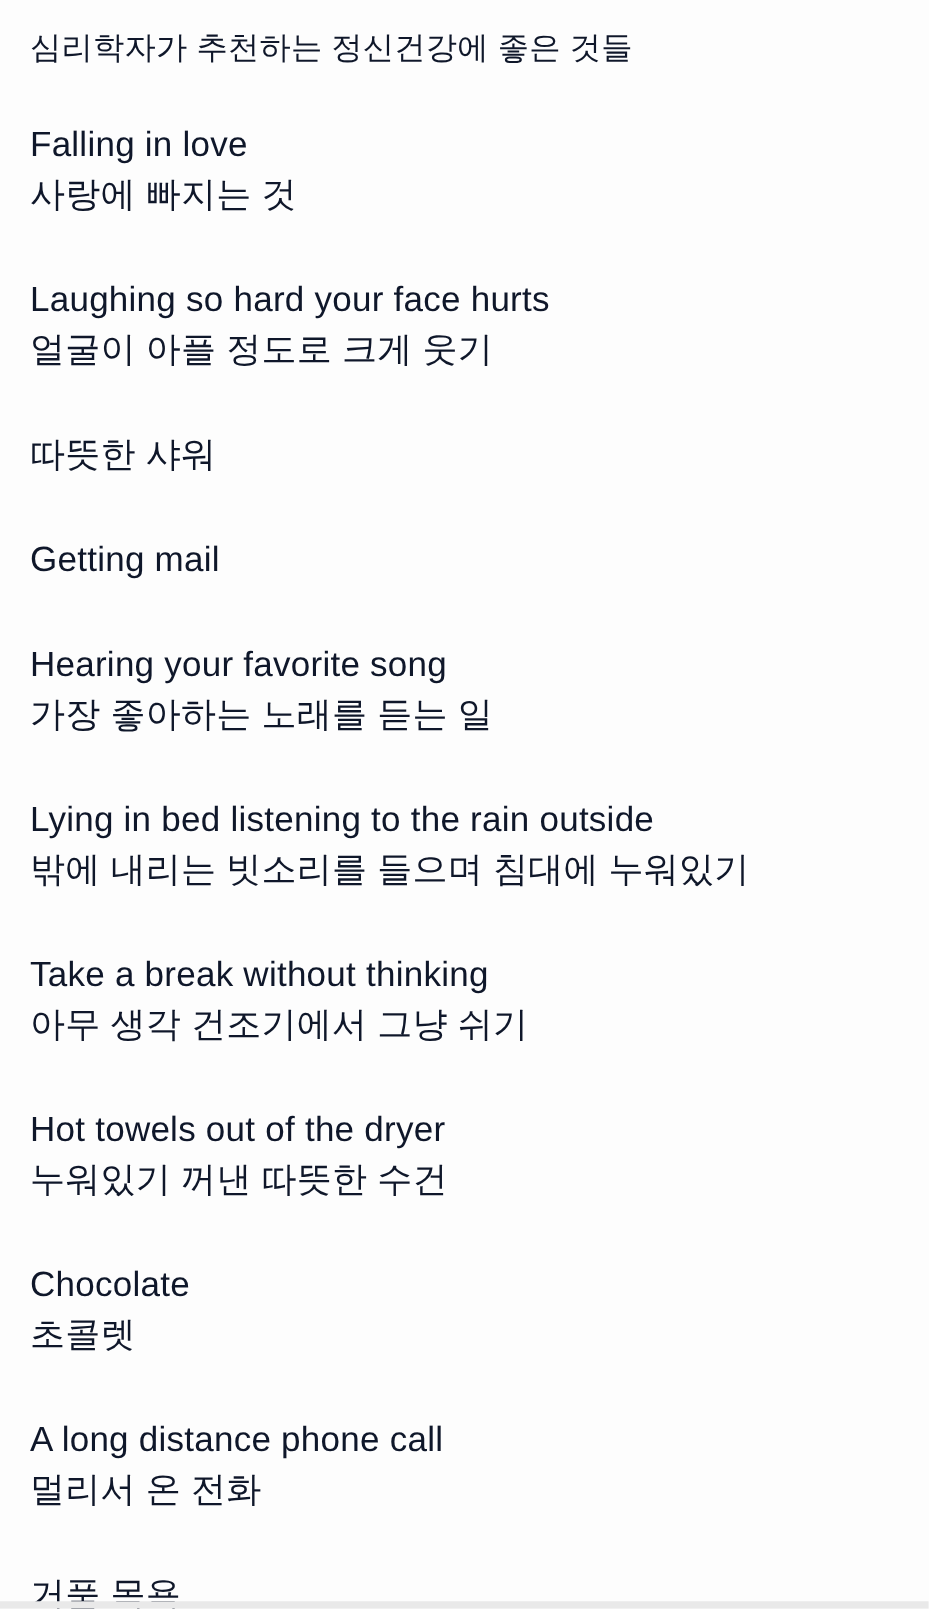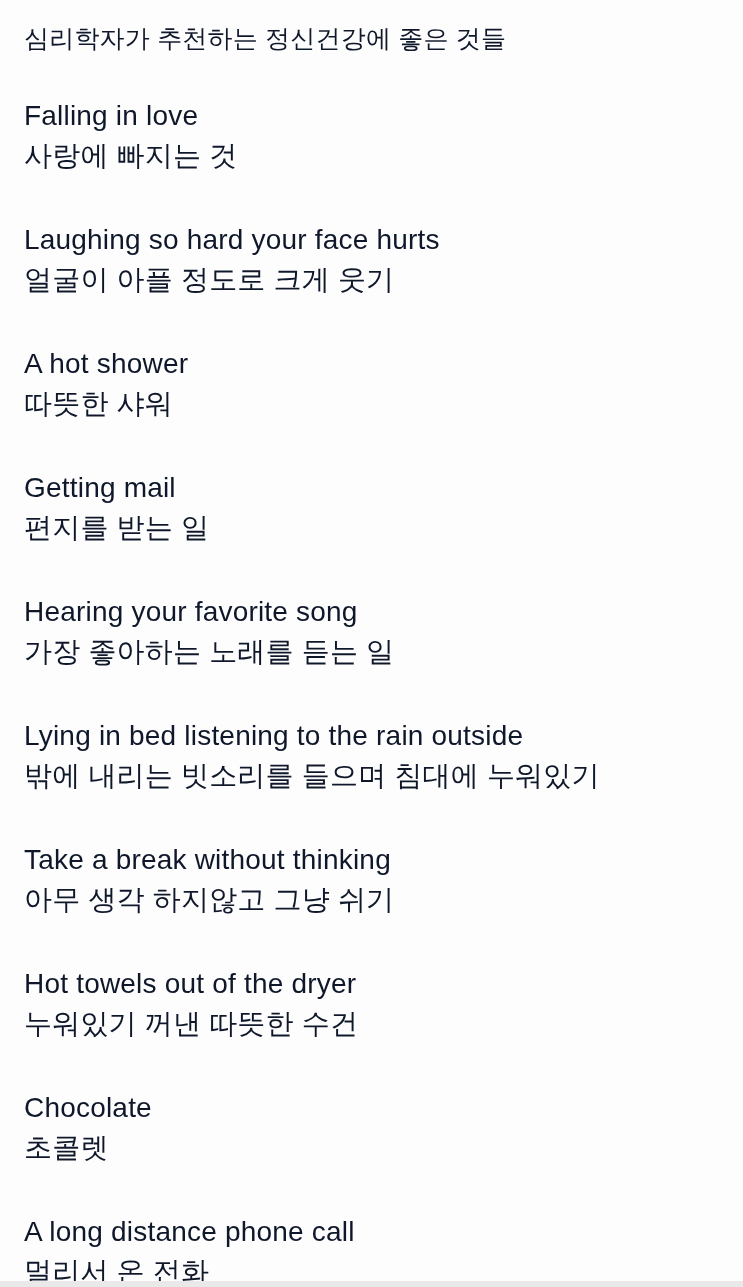--- a/index.html
+++ b/index.html
@@ -57,42 +57,40 @@
     <p class="en">Falling in love</p>
     <p class="ko">사랑에 빠지는 것</p>
   </div>
 
   <div class="pair">
     <p class="en">Laughing so hard your face hurts</p>
     <p class="ko">얼굴이 아플 정도로 크게 웃기</p>
   </div>
 
   <div class="pair">
-    <p class="en">A hot shower</p>
     <p class="ko">따뜻한 샤워</p>
   </div>
 
   <div class="pair">
     <p class="en">Getting mail</p>
-    <p class="ko">편지를 받는 일</p>
   </div>
 
   <div class="pair">
     <p class="en">Hearing your favorite song</p>
     <p class="ko">가장 좋아하는 노래를 듣는 일</p>
   </div>
 
   <div class="pair">
     <p class="en">Lying in bed listening to the rain outside</p>
     <p class="ko">밖에 내리는 빗소리를 들으며 침대에 누워있기</p>
   </div>
 
   <div class="pair">
     <p class="en">Take a break without thinking</p>
-    <p class="ko">아무 생각 하지않고 그냥 쉬기</p>
+    <p class="ko">아무 생각 건조기에서 그냥 쉬기</p>
   </div>
 
   <div class="pair">
     <p class="en">Hot towels out of the dryer</p>
     <p class="ko">누워있기 꺼낸 따뜻한 수건</p>
   </div>
 
   <div class="pair">
     <p class="en">Chocolate</p>
     <p class="ko">초콜렛</p>

